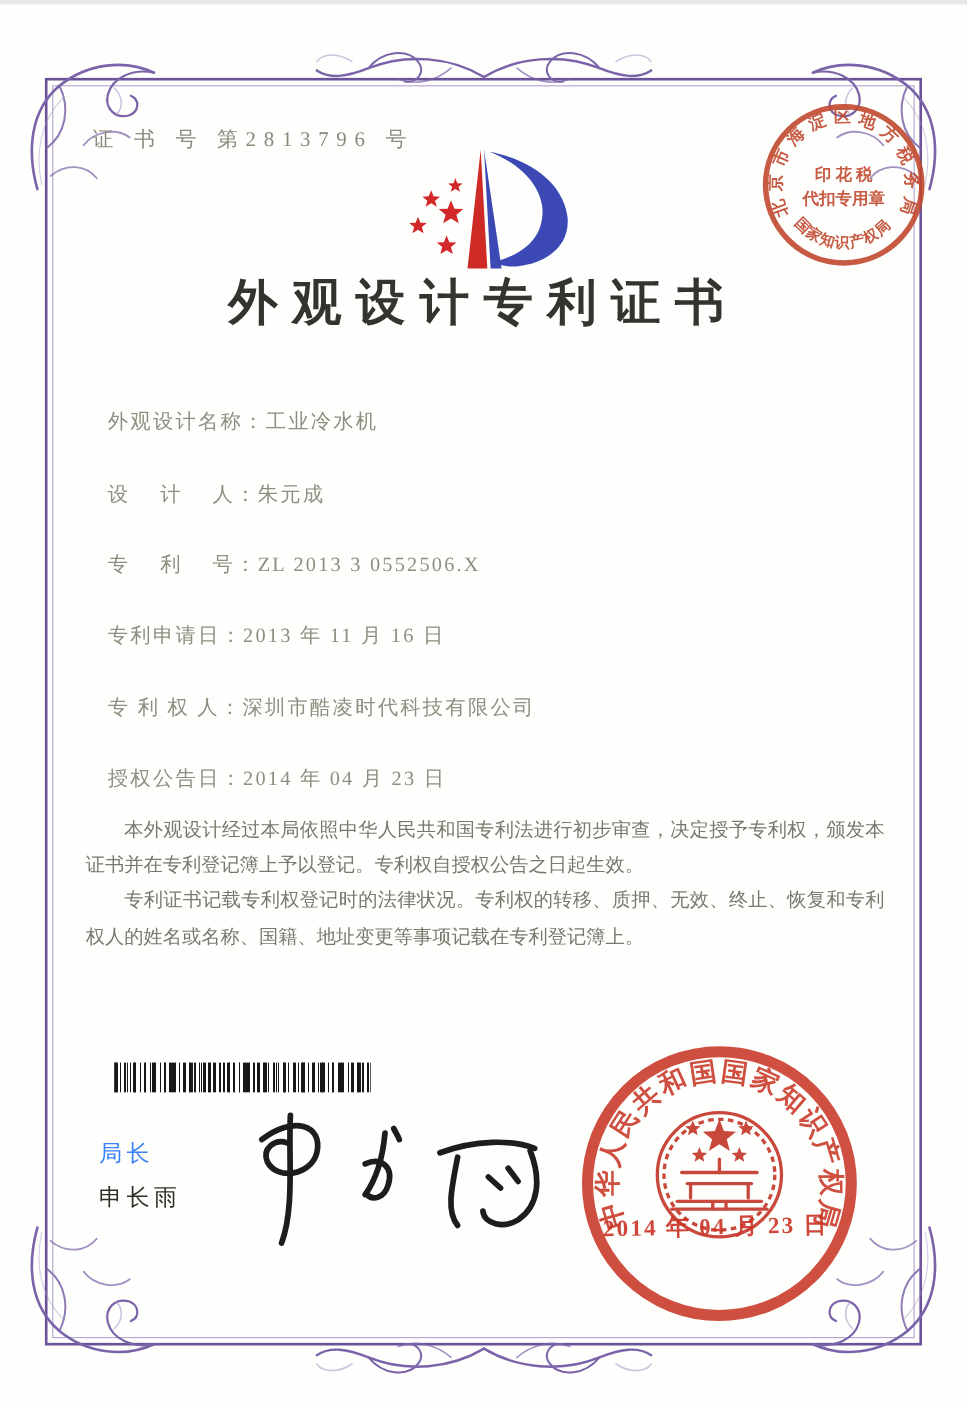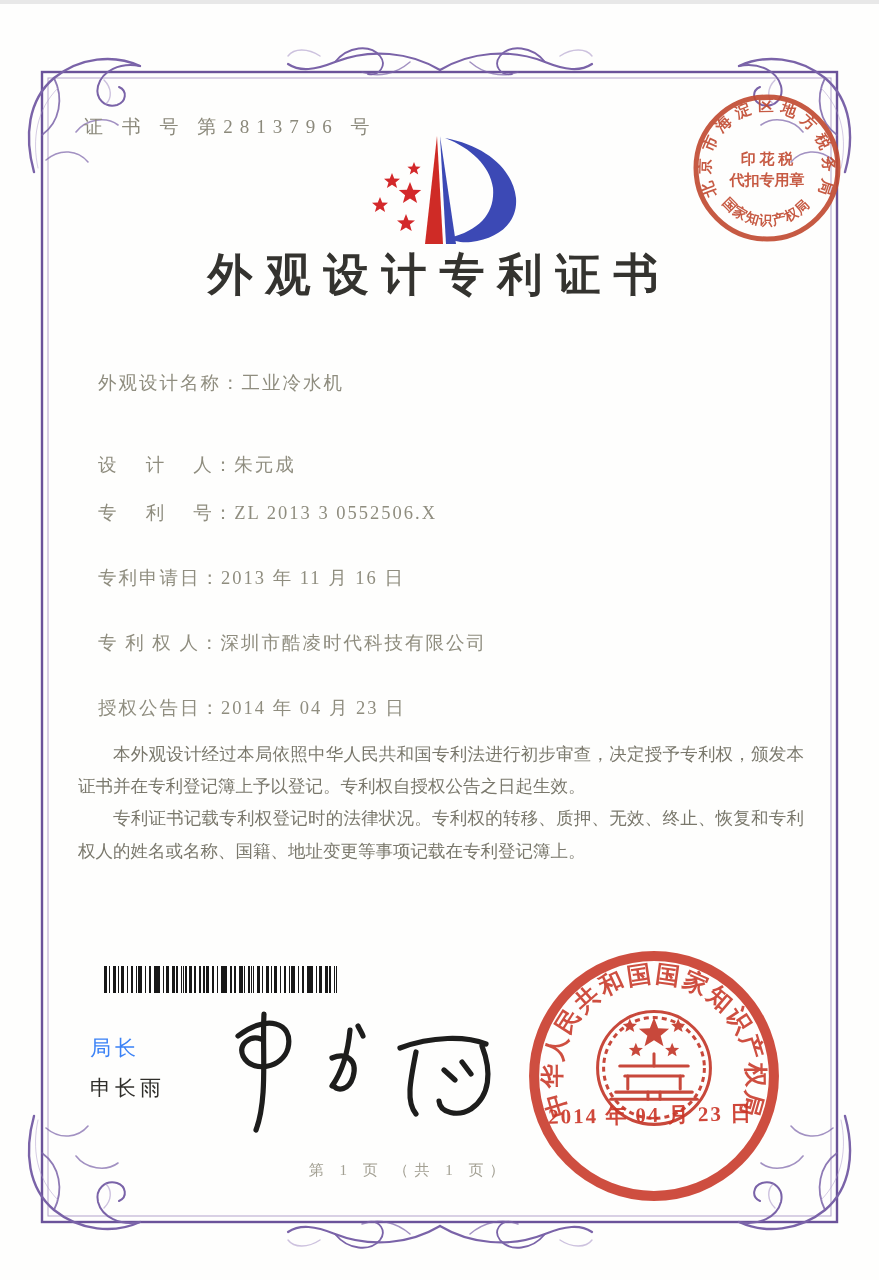--- a/index.html
+++ b/index.html
@@ -10,21 +10,21 @@
   }
   .abs{position:absolute;}
   .cert-no{
     left:84px;top:110px;font-size:19px;letter-spacing:7px;color:#8b897b;
   }
   .title{
     left:0;right:0;top:241px;text-align:center;
     font-size:45px;font-weight:bold;letter-spacing:13px;color:#34332f;
   }
   .field-row{left:98px;font-size:18.5px;color:#8f8d7f;letter-spacing:2px;white-space:nowrap;}
-  .f0{top:366px;} .f1{top:448px;} .f2{top:496px;}
+  .f0{top:366px;} .f1{top:432px;} .f2{top:496px;}
   .f3{top:561px;} .f4{top:626px;} .f5{top:691px;}
   .body-text{
     left:78px;width:726px;top:734px;font-size:17.5px;line-height:1.84;
     color:#7a786c;text-align:justify;
   }
   .body-text p{margin:0;text-indent:2em;}
   .barcode{
     left:104px;top:962px;width:233px;height:27px;background-color:#fff;
     background-image:
       repeating-linear-gradient(90deg,#181818 0 2px,transparent 2px 5px,#181818 5px 6px,transparent 6px 9px),
@@ -175,15 +175,14 @@
         <path d="M 92,146 L 168,146"></path>
         <path d="M 87,153 L 173,153"></path>
         <path d="M 124,146 L 124,153 M 136,146 L 136,153"></path>
         <path d="M 130,108 L 130,120"></path>
       </g>
     </g>
   </svg>
 
   <div class="abs seal-date">2014 年 04 月 23 日</div>
 
-  <div class="abs footer">第 1 页 （共 1 页）</div>
 
 </div>
 
 </body></html>

